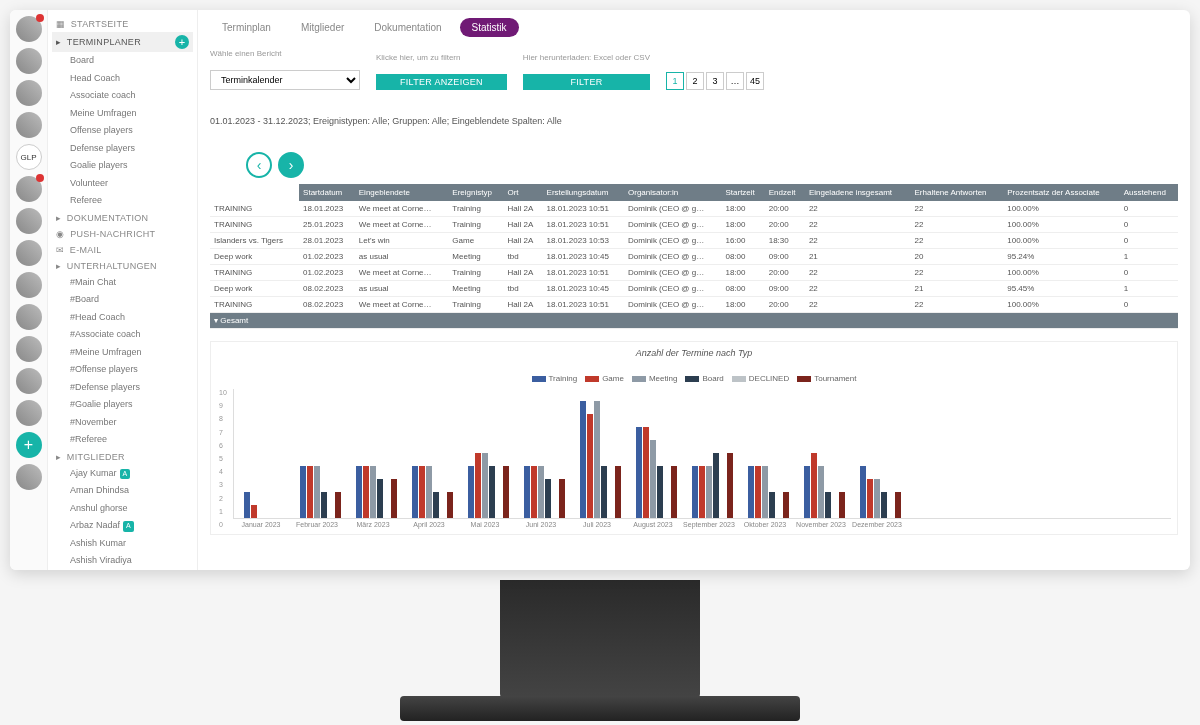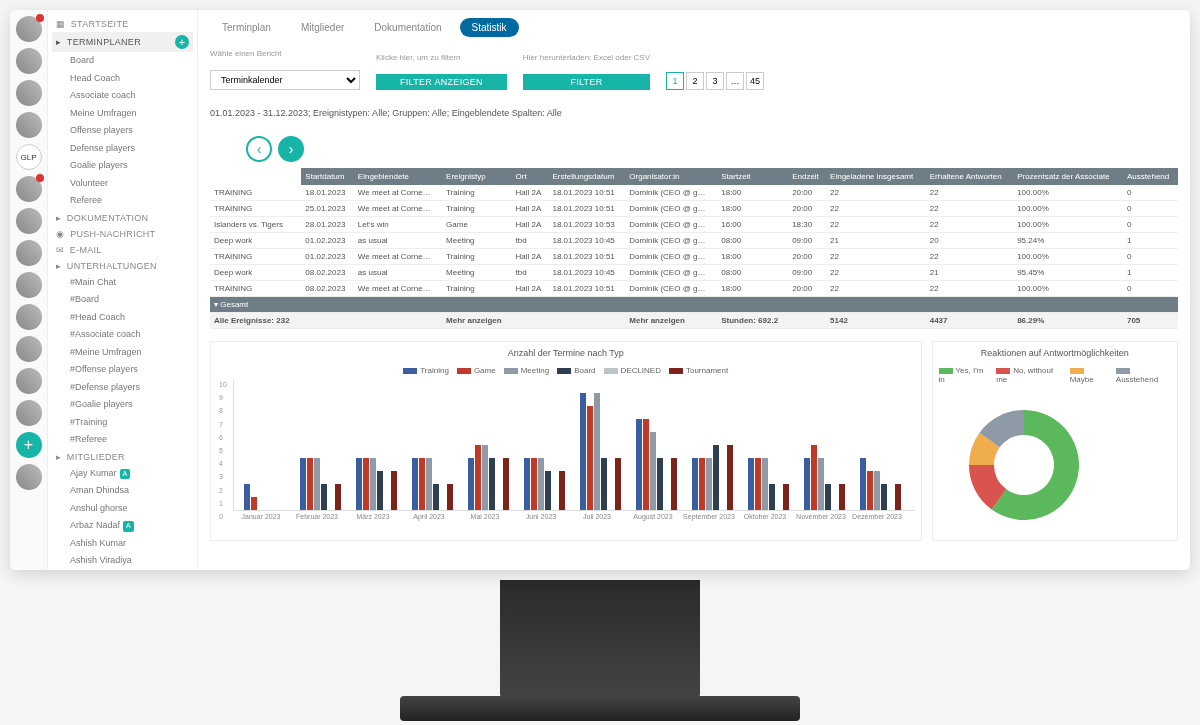--- a/index.html
+++ b/index.html
@@ -20,47 +20,47 @@
   .side-head { display:flex; align-items:center; gap:6px; padding:3px 4px; color:#888; font-size:9px; letter-spacing:.3px;}
   .side-head.active { background:#f0f0f0; color:#555; }
   .side-head .plus { margin-left:auto; width:14px; height:14px; border-radius:50%; background:#17b4a8; color:#fff; display:flex; align-items:center; justify-content:center; font-size:11px;}
   .side-item { padding:2px 4px 2px 18px; color:#777; cursor:pointer; line-height:1.5;}
   .badge-a { display:inline-block; background:#17b4a8; color:#fff; font-size:7px; padding:0 3px; border-radius:2px; margin-left:3px;}
 
   
   .main { flex:1; padding:8px 12px; overflow:auto; }
   .tabs { display:flex; gap:6px; margin-bottom:12px; }
   .tab { padding:4px 12px; font-size:10px; color:#888; border-radius:12px; cursor:pointer;}
-  .tab.active { background:#0369a1; color:#fff; }
+  .tab.active { background:#701a75; color:#fff; }
 
   .controls { display:flex; gap:16px; margin-bottom:6px; align-items:flex-end;}
   .ctrl-group { display:flex; flex-direction:column; gap:12px;}
   .ctrl-label { font-size:8px; color:#999; }
   .select { width:150px; border:1px solid #ccc; font-size:9px; padding:3px 6px; background:#fff; }
   .btn { padding:3px 24px; background:#17b4a8; color:#fff; border:none; font-size:9px; cursor:pointer; letter-spacing:.3px;}
   .pager { display:flex; gap:2px; }
   .pg { width:18px; height:18px; border:1px solid #ccc; font-size:9px; display:flex; align-items:center; justify-content:center; cursor:pointer;}
   .pg.active { border-color:#17b4a8; color:#17b4a8;}
 
-  .summary-desc { font-size:9px; color:#555; margin:18px 0; }
+  .summary-desc { font-size:9px; color:#555; margin:26px 0; }
   .nav-arrows { display:flex; gap:6px; margin-bottom:6px; justify-content:center; width:130px;}
   .arrow { width:26px; height:26px; border-radius:50%; border:2px solid #17b4a8; display:flex; align-items:center; justify-content:center; color:#17b4a8; cursor:pointer; font-size:14px;}
   .arrow.fill { background:#17b4a8; color:#fff; }
 
   
   table { width:100%; border-collapse:collapse; font-size:8px; }
   th { background:#6f7d87; color:#fff; padding:4px 4px; text-align:left; font-weight:normal; font-size:8px;}
   td { padding:3px 4px; border-bottom:1px solid #eee; color:#555; white-space:nowrap; overflow:hidden; text-overflow:ellipsis;}
   tr.total-row td { background:#6f7d87; color:#fff; font-size:8px; }
   tr.footer-row td { background:#f3f3f3; font-weight:bold; font-size:8px;}
 
   
   .charts { display:flex; gap:10px; margin-top:12px; }
   .chart-card { background:#fff; border:1px solid #eee; padding:6px; }
-  .chart-title { text-align:center; font-size:9px; color:#555; margin-bottom:8px;}
+  .chart-title { text-align:center; font-size:9px; color:#555; margin-bottom:16px;font-style:italic;}
   .legend { display:flex; gap:8px; justify-content:center; font-size:8px; color:#666; margin-bottom:6px;}
   .legend span::before { content:''; display:inline-block; width:14px; height:6px; margin-right:3px; vertical-align:middle;}
   .lg-training::before{ background:#3b5ea0;} .lg-game::before{background:#c0392b;} .lg-meeting::before{background:#8e9aa6;}
   .lg-board::before{background:#2c3e50;} .lg-declined::before{background:#bdc3c7;} .lg-tourn::before{background:#7b241c;}
   .bar-area { display:flex; align-items:flex-end; gap:4px; height:130px; padding:0 4px; border-left:1px solid #ddd; border-bottom:1px solid #ddd; position:relative;}
   .y-axis { position:absolute; left:-14px; top:0; bottom:0; display:flex; flex-direction:column; justify-content:space-between; font-size:7px; color:#999;}
   .month-group { display:flex; gap:1px; align-items:flex-end; width:52px; justify-content:center;}
   .bar { width:6px; }
   .x-labels { display:flex; font-size:7px; color:#888; margin-top:2px;}
   .x-labels span { width:56px; text-align:center;}
@@ -111,21 +111,21 @@
     <div class="side-head">▸ <span>UNTERHALTUNGEN</span></div>
     <div id="chat-items">
         <div class="side-item">#Main Chat</div>
         <div class="side-item">#Board</div>
         <div class="side-item">#Head Coach</div>
         <div class="side-item">#Associate coach</div>
         <div class="side-item">#Meine Umfragen</div>
         <div class="side-item">#Offense players</div>
         <div class="side-item">#Defense players</div>
         <div class="side-item">#Goalie players</div>
-        <div class="side-item">#Training</div>
+        <div class="side-item">#November</div>
         <div class="side-item">#Referee</div>
       </div>
     <div class="side-head">▸ <span>MITGLIEDER</span></div>
     <div id="member-items">
         <div class="side-item">Ajay Kumar<span class="badge-a">A</span></div>
         <div class="side-item">Aman Dhindsa</div>
         <div class="side-item">Anshul ghorse</div>
         <div class="side-item">Arbaz Nadaf<span class="badge-a">A</span></div>
         <div class="side-item">Ashish Kumar</div>
         <div class="side-item">Ashish Viradiya</div>
@@ -291,35 +291,20 @@
             <td>Dominik (CEO @ g…</td>
             <td>18:00</td>
             <td>20:00</td>
             <td>22</td>
             <td>22</td>
             <td>100.00%</td>
             <td>0</td>
           </tr>
           <tr class="total-row">
             <td colspan="13">▾ Gesamt</td>
-          </tr>
-          <tr class="footer-row">
-            <td>Alle Ereignisse: 232</td>
-            <td></td>
-            <td></td>
-            <td>Mehr anzeigen</td>
-            <td></td>
-            <td></td>
-            <td>Mehr anzeigen</td>
-            <td>Stunden: 692.2</td>
-            <td></td>
-            <td>5142</td>
-            <td>4437</td>
-            <td>86.29%</td>
-            <td>705</td>
           </tr>
         </tbody>
     </table>
 
     <div class="charts">
       <div class="chart-card" style="flex:3;">
         <div class="chart-title">Anzahl der Termine nach Typ</div>
         <div class="legend">
           <span class="lg-training">Training</span>
           <span class="lg-game">Game</span>
@@ -449,32 +434,17 @@
               <span>Juni 2023</span>
               <span>Juli 2023</span>
               <span>August 2023</span>
               <span>September 2023</span>
               <span>Oktober 2023</span>
               <span>November 2023</span>
               <span>Dezember 2023</span>
             </div>
         </div>
       </div>
-      <div class="chart-card" style="flex:1;">
-        <div class="chart-title">Reaktionen auf Antwortmöglichkeiten</div>
-        <div class="legend donut-legend">
-          <span class="lg-yes">Yes, I'm in</span>
-          <span class="lg-no">No, without me</span>
-          <span class="lg-maybe">Maybe</span>
-          <span class="lg-pending">Ausstehend</span>
-        </div>
-        <svg id="donut" width="170" height="140" viewBox="0 0 170 140">
-            <path d="M85 20 A55 55 0 1 1 52.67181112391398 119.49593469062211 L67.3664424312258 99.27050983124843 A30 30 0 1 0 85 45 Z" fill="#5cb85c"></path>
-            <path d="M52.67181112391398 119.49593469062211 A55 55 0 0 1 30 75 L55 75 A30 30 0 0 0 67.3664424312258 99.27050983124843 Z" fill="#d9534f"></path>
-            <path d="M30 75 A55 55 0 0 1 40.504065309377886 42.67181112391398 L60.729490168751575 57.366442431225806 A30 30 0 0 0 55 75 Z" fill="#f0ad4e"></path>
-            <path d="M40.504065309377886 42.67181112391398 A55 55 0 0 1 84.99999999999999 20 L85 45 A30 30 0 0 0 60.729490168751575 57.366442431225806 Z" fill="#8e9aa6"></path>
-          </svg>
-      </div>
     </div>
   </div>
 </div>
 <div class="stand"></div>
 <div class="stand-base"></div>
 
 </body></html>

